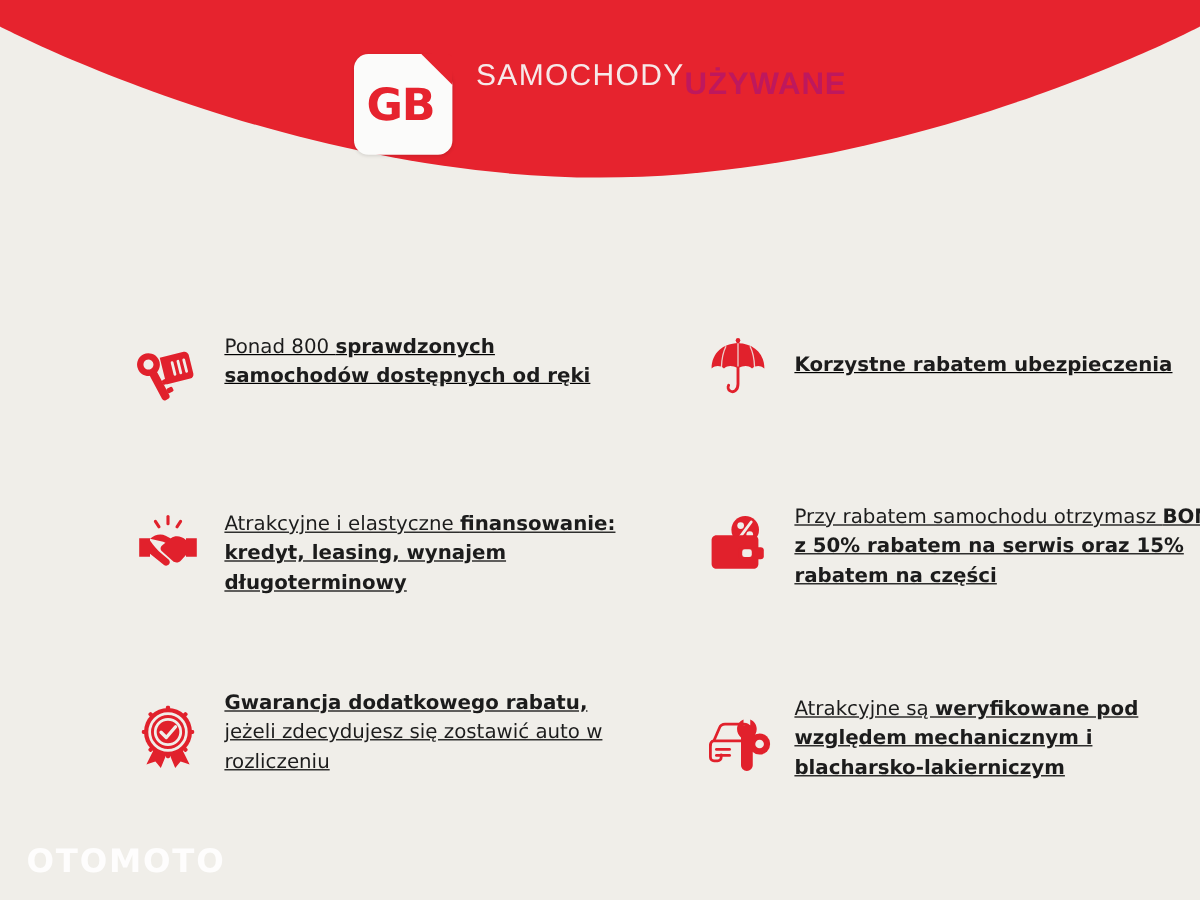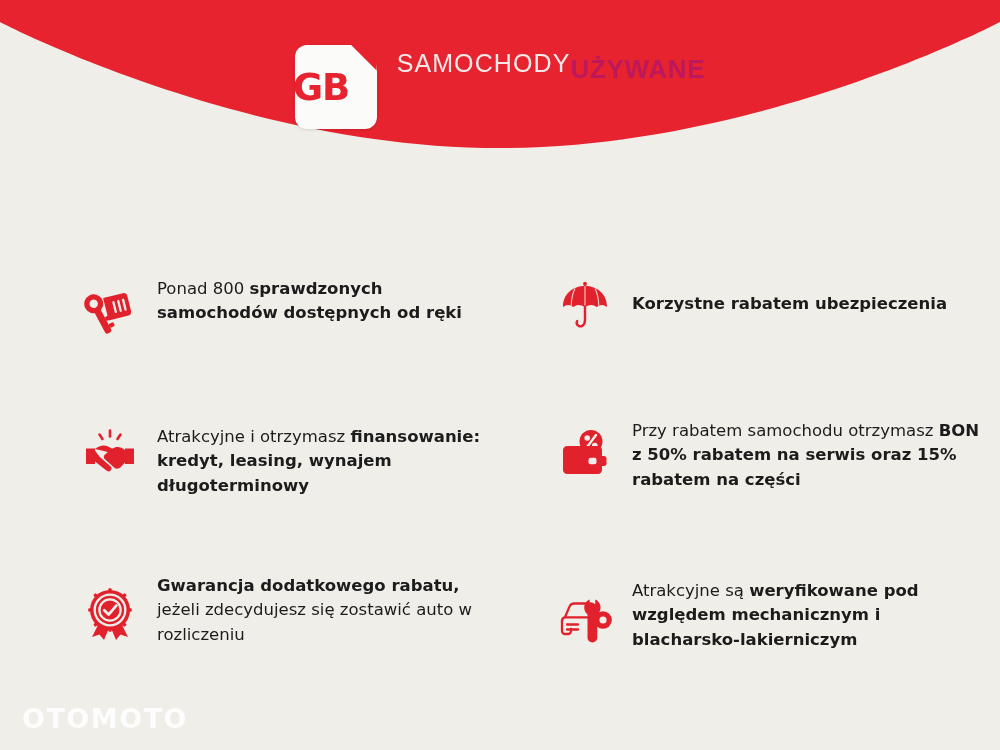--- a/index.html
+++ b/index.html
@@ -51,21 +51,21 @@
     z-index: 3;
   }
   .logo-mark {
     width: 82px;
     height: 84px;
     background: #fbfbfa;
     border-radius: 12px 26px 12px 12px;
     position: relative;
     display: flex;
     align-items: center;
-    justify-content: flex-start;
+    justify-content: center;
     box-shadow: 0 1px 3px rgba(0,0,0,.12);
     margin-top: 43px;
   }
   .logo-mark .corner-cut {
     position: absolute;
     top: 0;
     right: 0;
     width: 26px;
     height: 26px;
     background: #e6232e;
@@ -108,22 +108,23 @@
   .features {
     position: absolute;
     top: 276px;
     left: 0;
     width: 848px;
     z-index: 2;
     display: grid;
     grid-template-columns: 455px 455px;
     column-gap: 20px;
     row-gap: 0;
-    padding-left: 81px;
+    padding-left: 111px;
     box-sizing: border-box;
+    text-decoration: underline;
   }
   .feature {
     display: flex;
     align-items: flex-start;
     gap: 18px;
     min-height: 124px;
   }
   .feature.row2 { min-height: 132px; }
   .feature .icon-wrap {
     flex: 0 0 58px;
@@ -254,21 +255,21 @@
           <path d="M51 20.5 L42 20.5 L42 36 L51 36 Z" fill="#e1212c"></path>
           <path d="M12 21 C16 17.5 21 16.5 25 18.5 L29 20.5 C30.5 21.3 31 22.9 30.2 24.2
                    C29.4 25.5 27.8 25.9 26.5 25.2 L23 23.5" fill="#e1212c"></path>
           <path d="M42 22 C38 18.5 33 18 29.5 20.5 L22 26.5 C20.5 27.7 20.4 29.8 21.7 31.1
                    L31 39.5 C33 41.3 36 41 37.8 39 L42 34.5 Z" fill="#e1212c"></path>
           <path d="M12 22.5 C15 27 18 30.5 22.5 34 L27.5 38.3 C28.8 39.4 28.9 41.3 27.7 42.5
                    C26.5 43.7 24.6 43.7 23.4 42.6 L12 33.5 Z" fill="#e1212c"></path>
         </svg>
       </span>
       <div class="ftext">
-        <span class="reg">Atrakcyjne i otrzymasz </span><b>finansowanie: kredyt, leasing, wynajem długoterminowy</b><span class="reg"></span>
+        <span class="reg">Atrakcyjne i elastyczne </span><b>finansowanie: kredyt, leasing, wynajem długoterminowy</b><span class="reg"></span>
       </div>
     </div>
 
     <div class="feature f-wallet row2">
       <span class="icon-wrap">
         <svg width="54" height="54" viewBox="0 0 54 54" fill="none" xmlns="http://www.w3.org/2000/svg">
           <circle cx="33" cy="13.5" r="11.5" fill="#e1212c"></circle>
           <circle cx="29.2" cy="10" r="2.8" fill="#f0eee9"></circle>
           <circle cx="36.8" cy="17.5" r="2.8" fill="#f0eee9"></circle>
           <line x1="38" y1="7" x2="28" y2="20.5" stroke="#f0eee9" stroke-width="2.4" stroke-linecap="round"></line>

